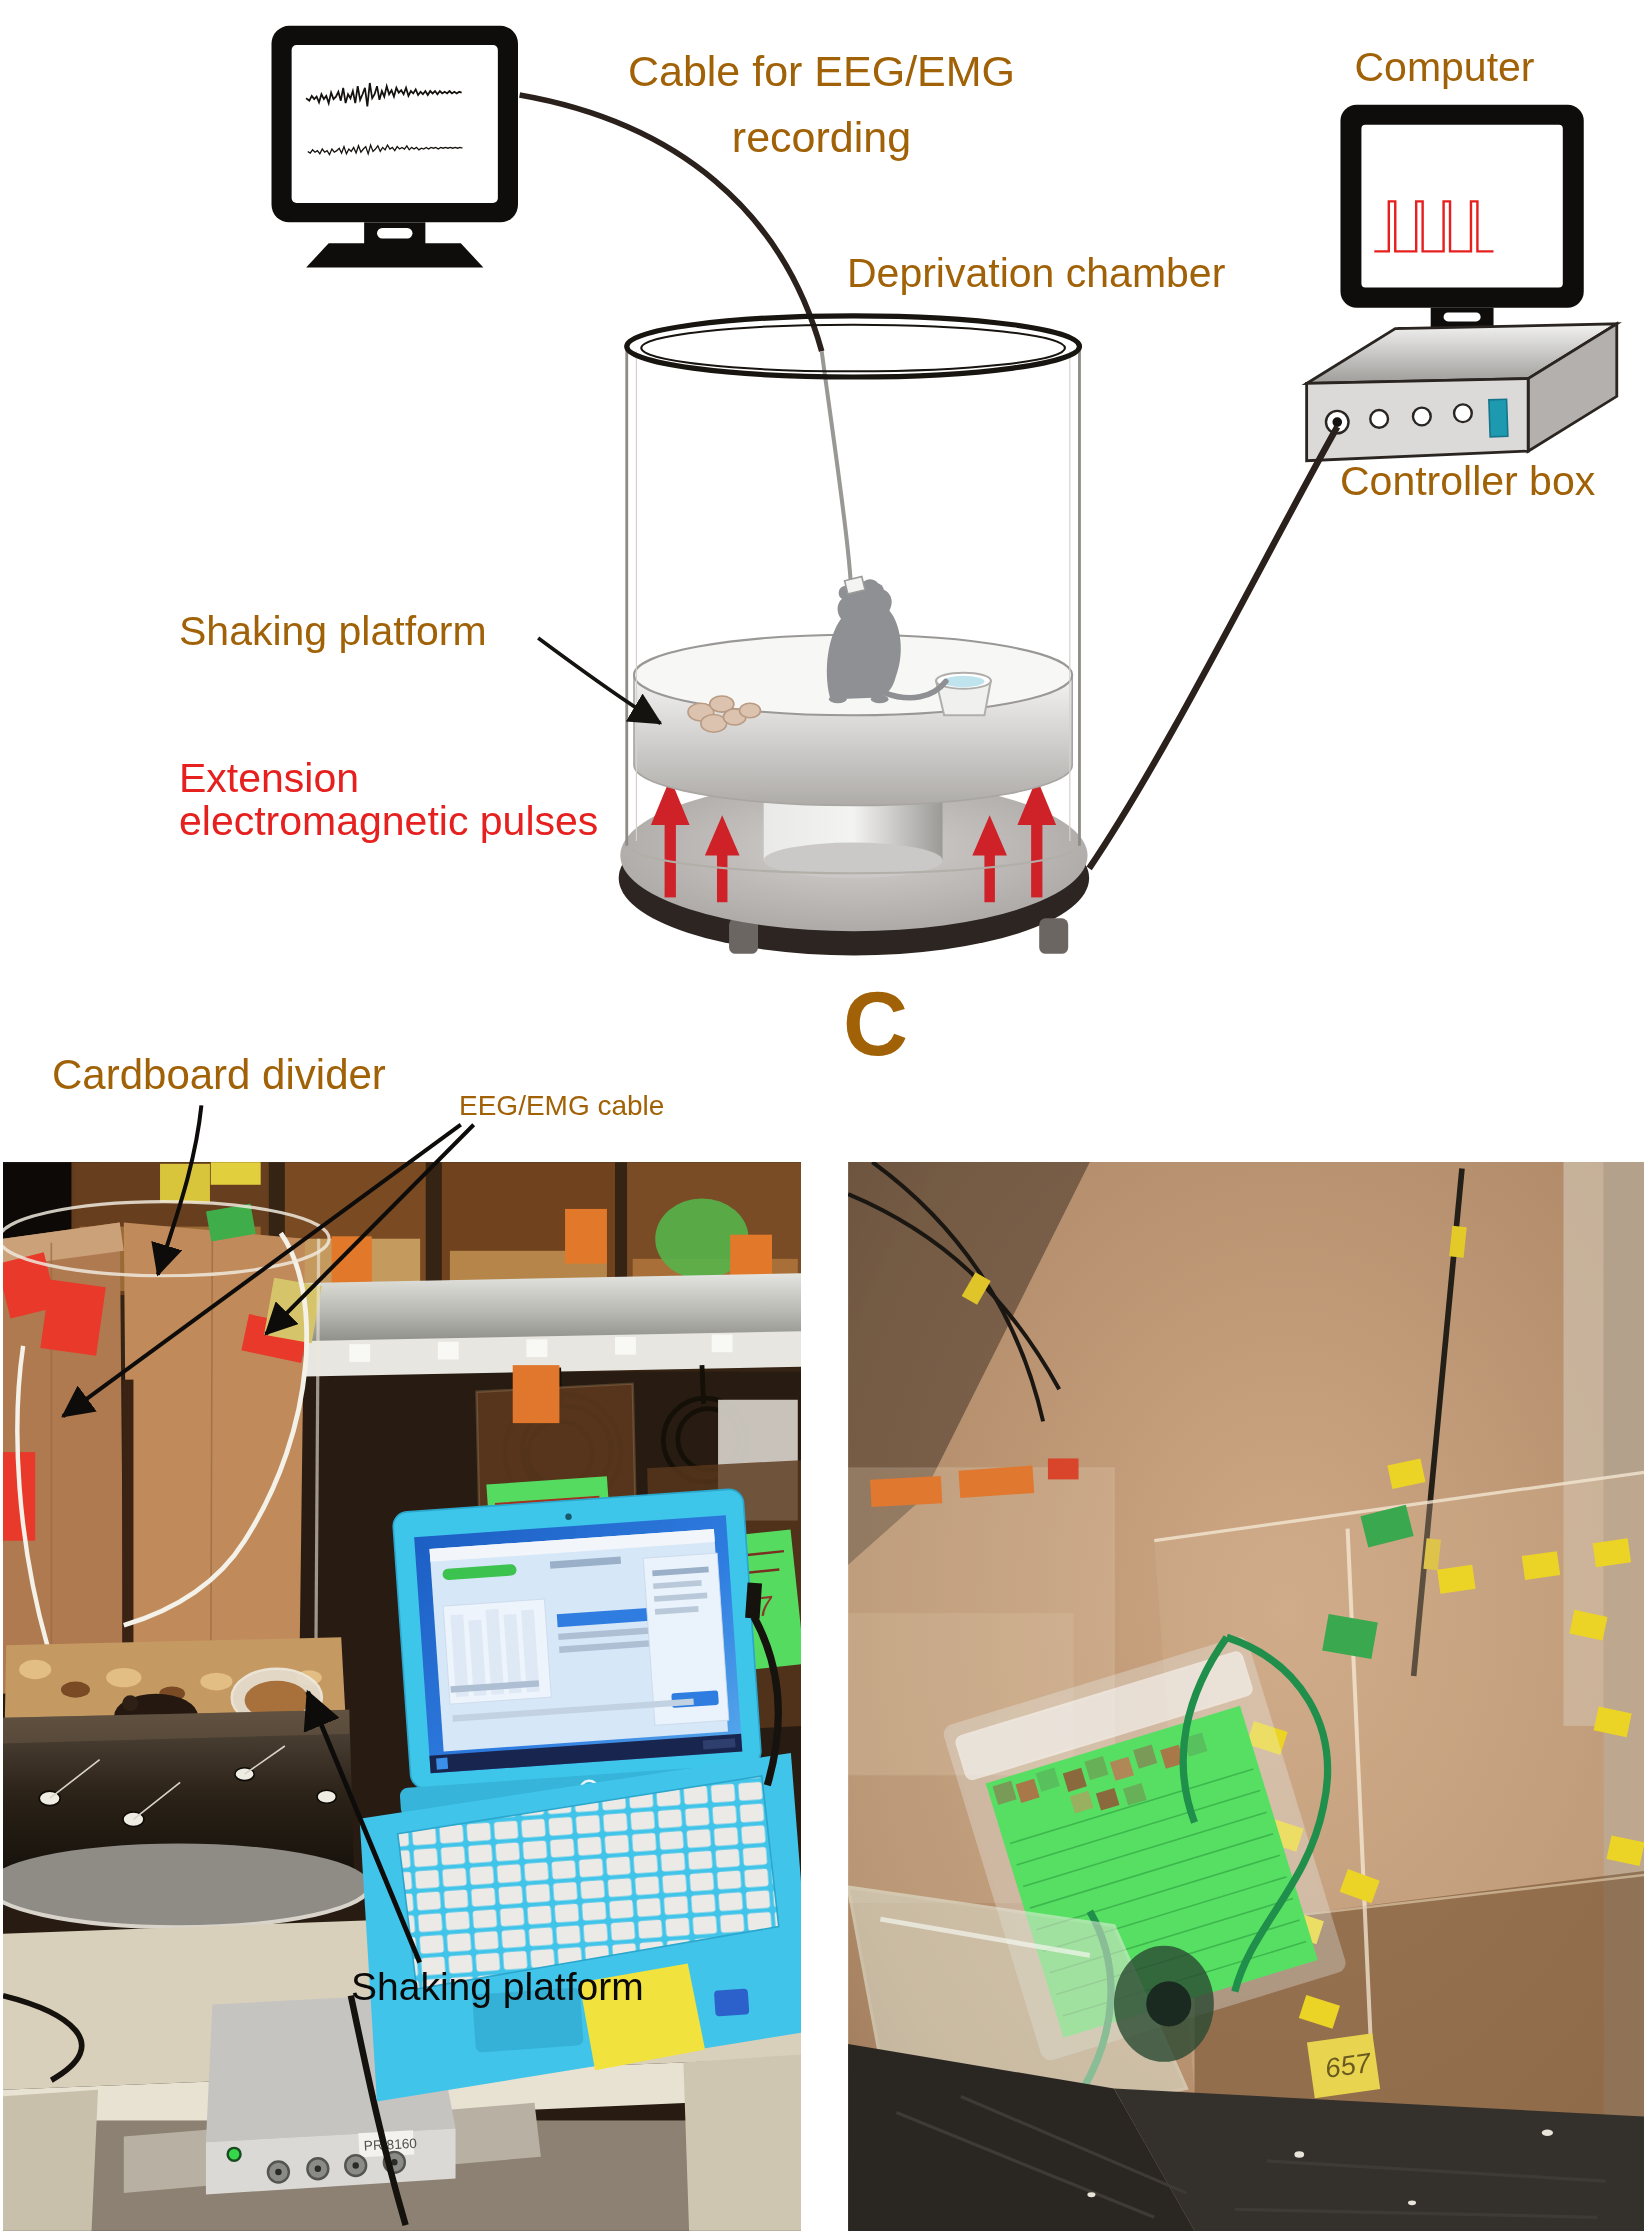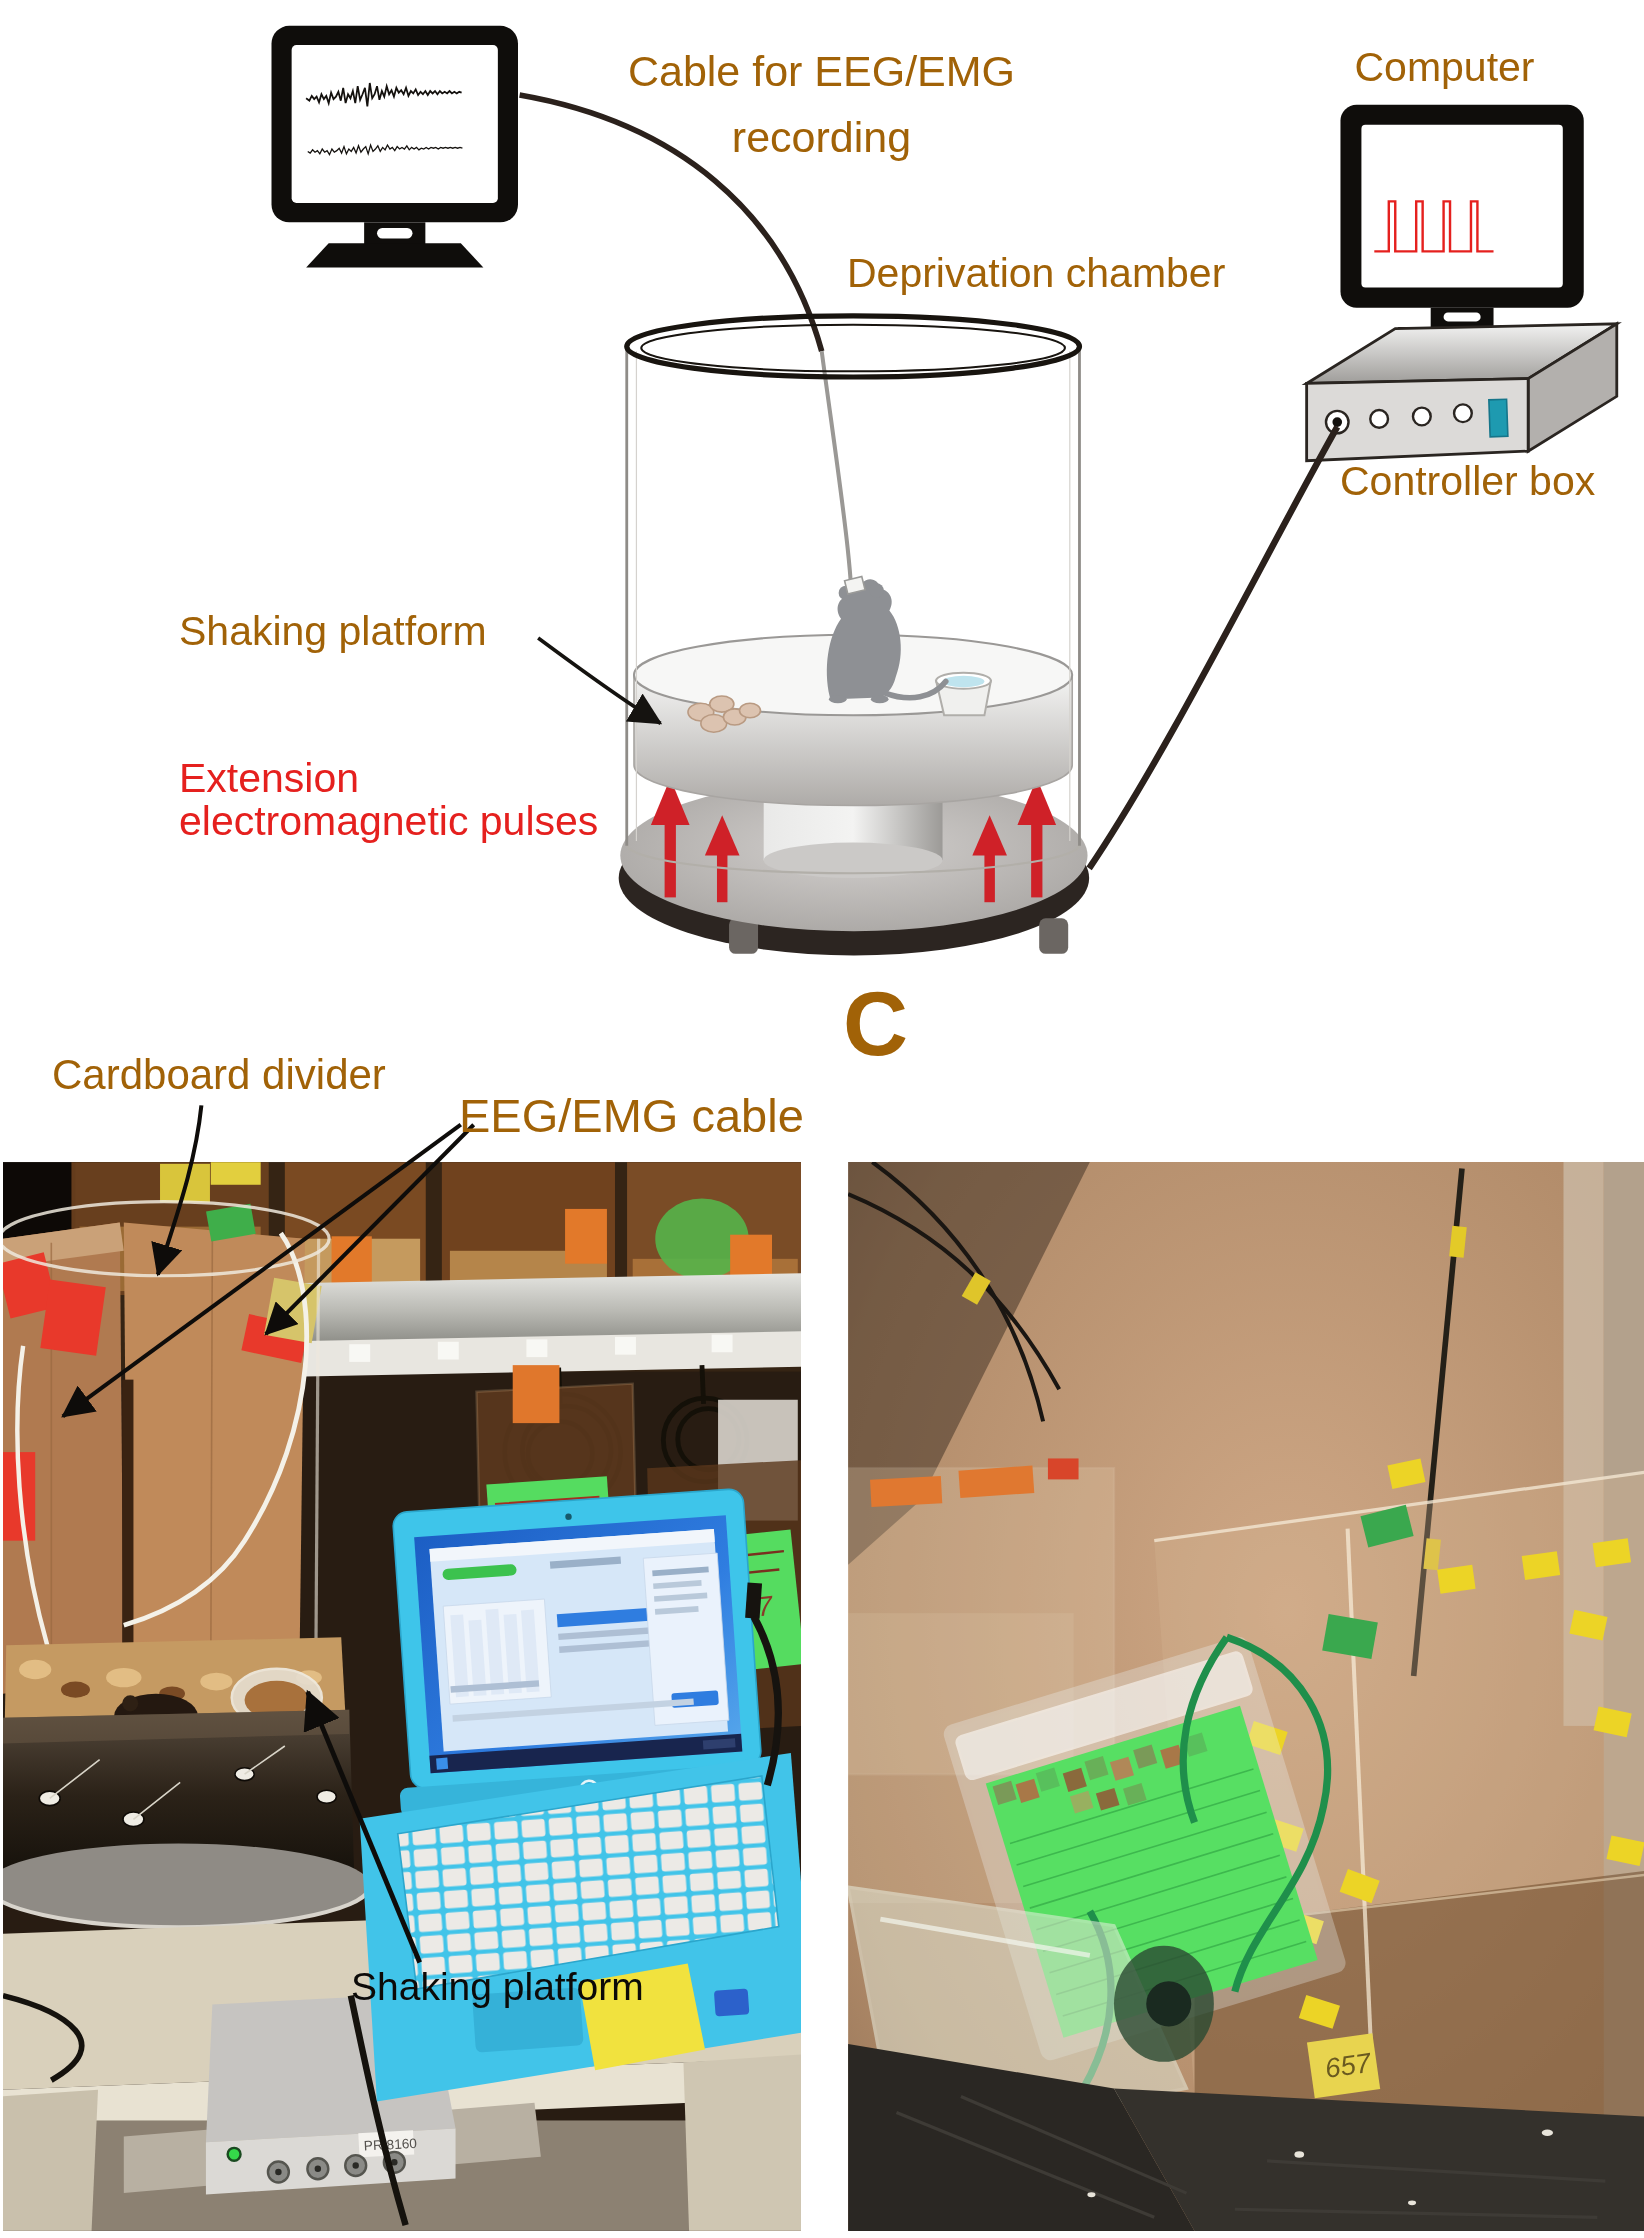--- a/index.html
+++ b/index.html
@@ -487,17 +487,17 @@
   <div class="lbl center" style="left:588px;top:48px;width:467px;font-size:43px;">Cable for EEG/EMG</div>
   <div class="lbl center" style="left:588px;top:114px;width:467px;font-size:43px;">recording</div>
   <div class="lbl" style="left:847px;top:251px;font-size:41px;">Deprivation chamber</div>
   <div class="lbl center" style="left:1340px;top:45px;width:209px;font-size:41px;">Computer</div>
   <div class="lbl" style="left:1340px;top:459px;font-size:41px;">Controller box</div>
   <div class="lbl" style="left:179px;top:609px;font-size:41px;">Shaking platform</div>
   <div class="lbl red" style="left:179px;top:756px;font-size:41px;">Extension</div>
   <div class="lbl red" style="left:179px;top:799px;font-size:41px;">electromagnetic pulses</div>
   <div class="lbl center" style="left:839px;top:976px;width:73px;font-size:90px;font-weight:bold;">C</div>
   <div class="lbl" style="left:52px;top:1052px;font-size:42px;">Cardboard divider</div>
-  <div class="lbl" style="left:459px;top:1091px;font-size:47px;">EEG/EMG cable</div>
+  <div class="lbl" style="left:459px;top:1091px;font-size:28px;">EEG/EMG cable</div>
   <div class="lbl" style="left:351px;top:1966px;font-size:39px;color:#0c0a08;">Shaking platform</div>
 
 </div>
 
 
 </body></html>

